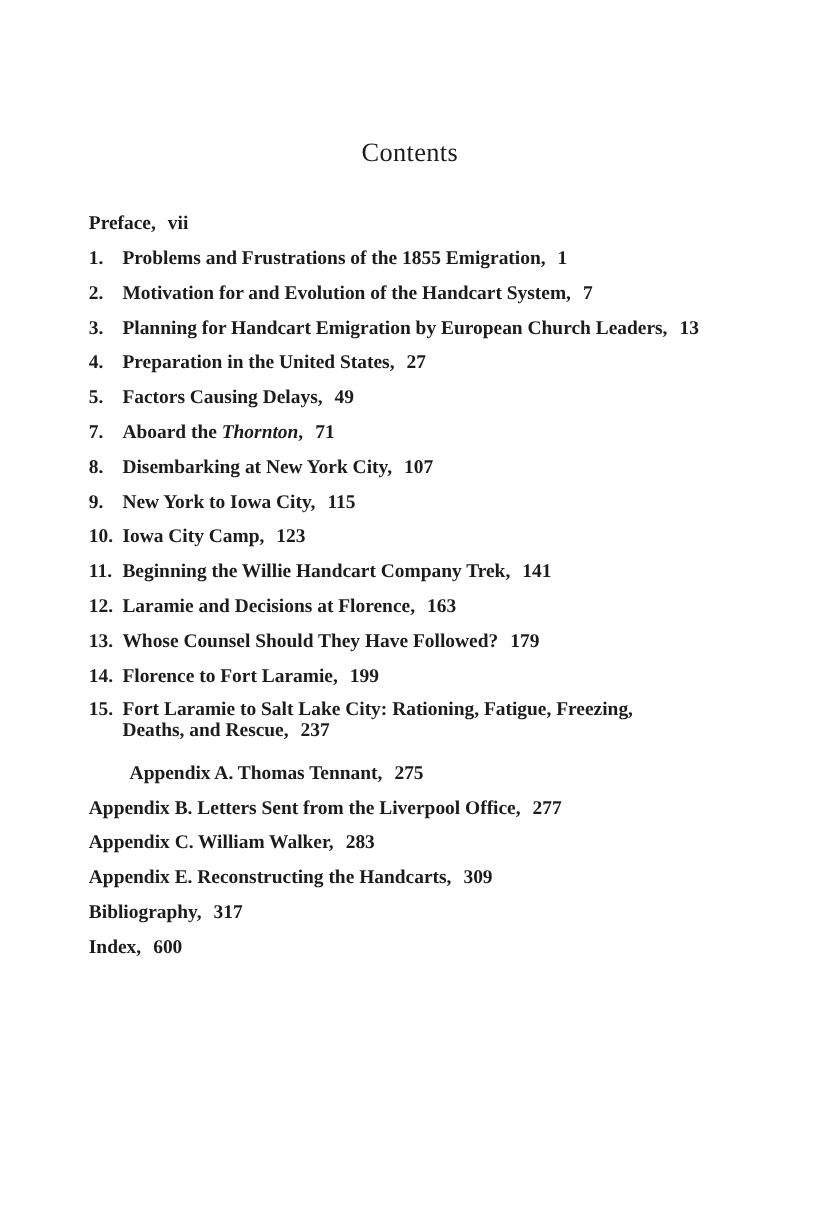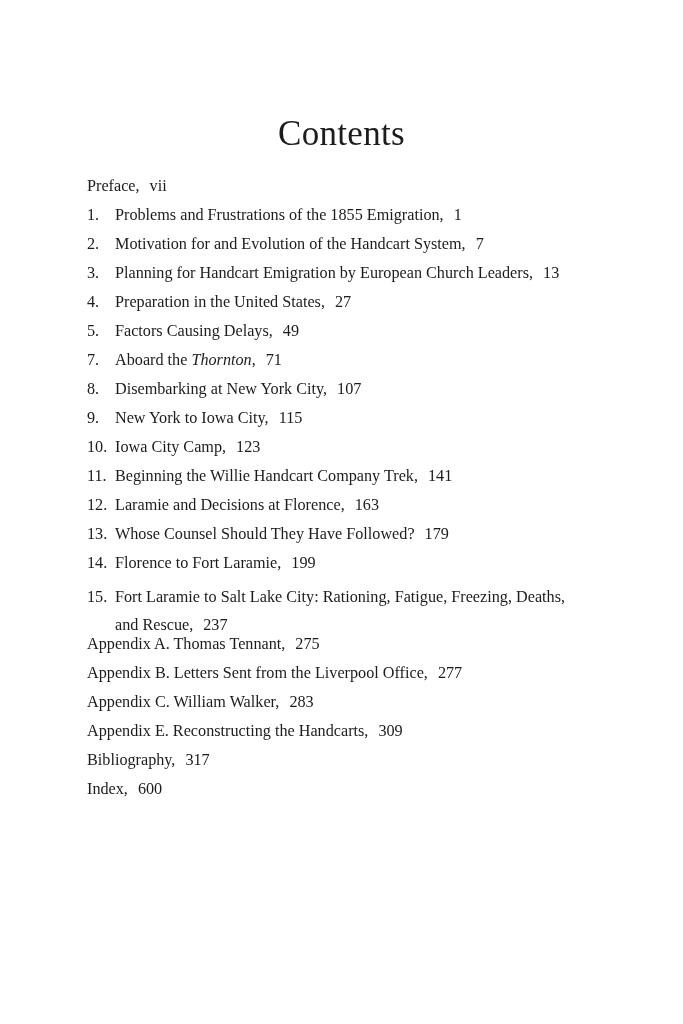--- a/index.html
+++ b/index.html
@@ -14,48 +14,49 @@
       overflow: hidden;
       font-family: "Liberation Serif", "DejaVu Serif", serif;
       color: #1c1c1c;
     }
     .title {
       position: absolute;
       top: 114px;
       left: 0;
       width: 683px;
       text-align: center;
-      font-size: 35px;
+      font-size: 22px;
       letter-spacing: 0.3px;
       margin: 0;
       font-weight: normal;
     }
     .toc {
       position: absolute;
       top: 172px;
-      left: 87px;
+      left: 74px;
       width: 540px;
       list-style: none;
       margin: 0;
       padding: 0;
       font-size: 16.2px;
+      font-weight: bold;
     }
     .toc li {
       position: relative;
       height: 29px;
       line-height: 29px;
       white-space: nowrap;
     }
     .toc li.two-line {
       height: 48px;
-      line-height: 28px;
+      line-height: 17px;
       padding-top: 5px;
       box-sizing: border-box;
     }
-    .toc li.two-line + li { margin-top: 4px; }
+    .toc li.two-line + li { margin-top: 4px; margin-left: 34px; }
     .num {
       display: inline-block;
       width: 28px;
     }
     .numbered .label {
       display: inline-block;
       vertical-align: top;
       white-space: normal;
       width: 460px;
     }

